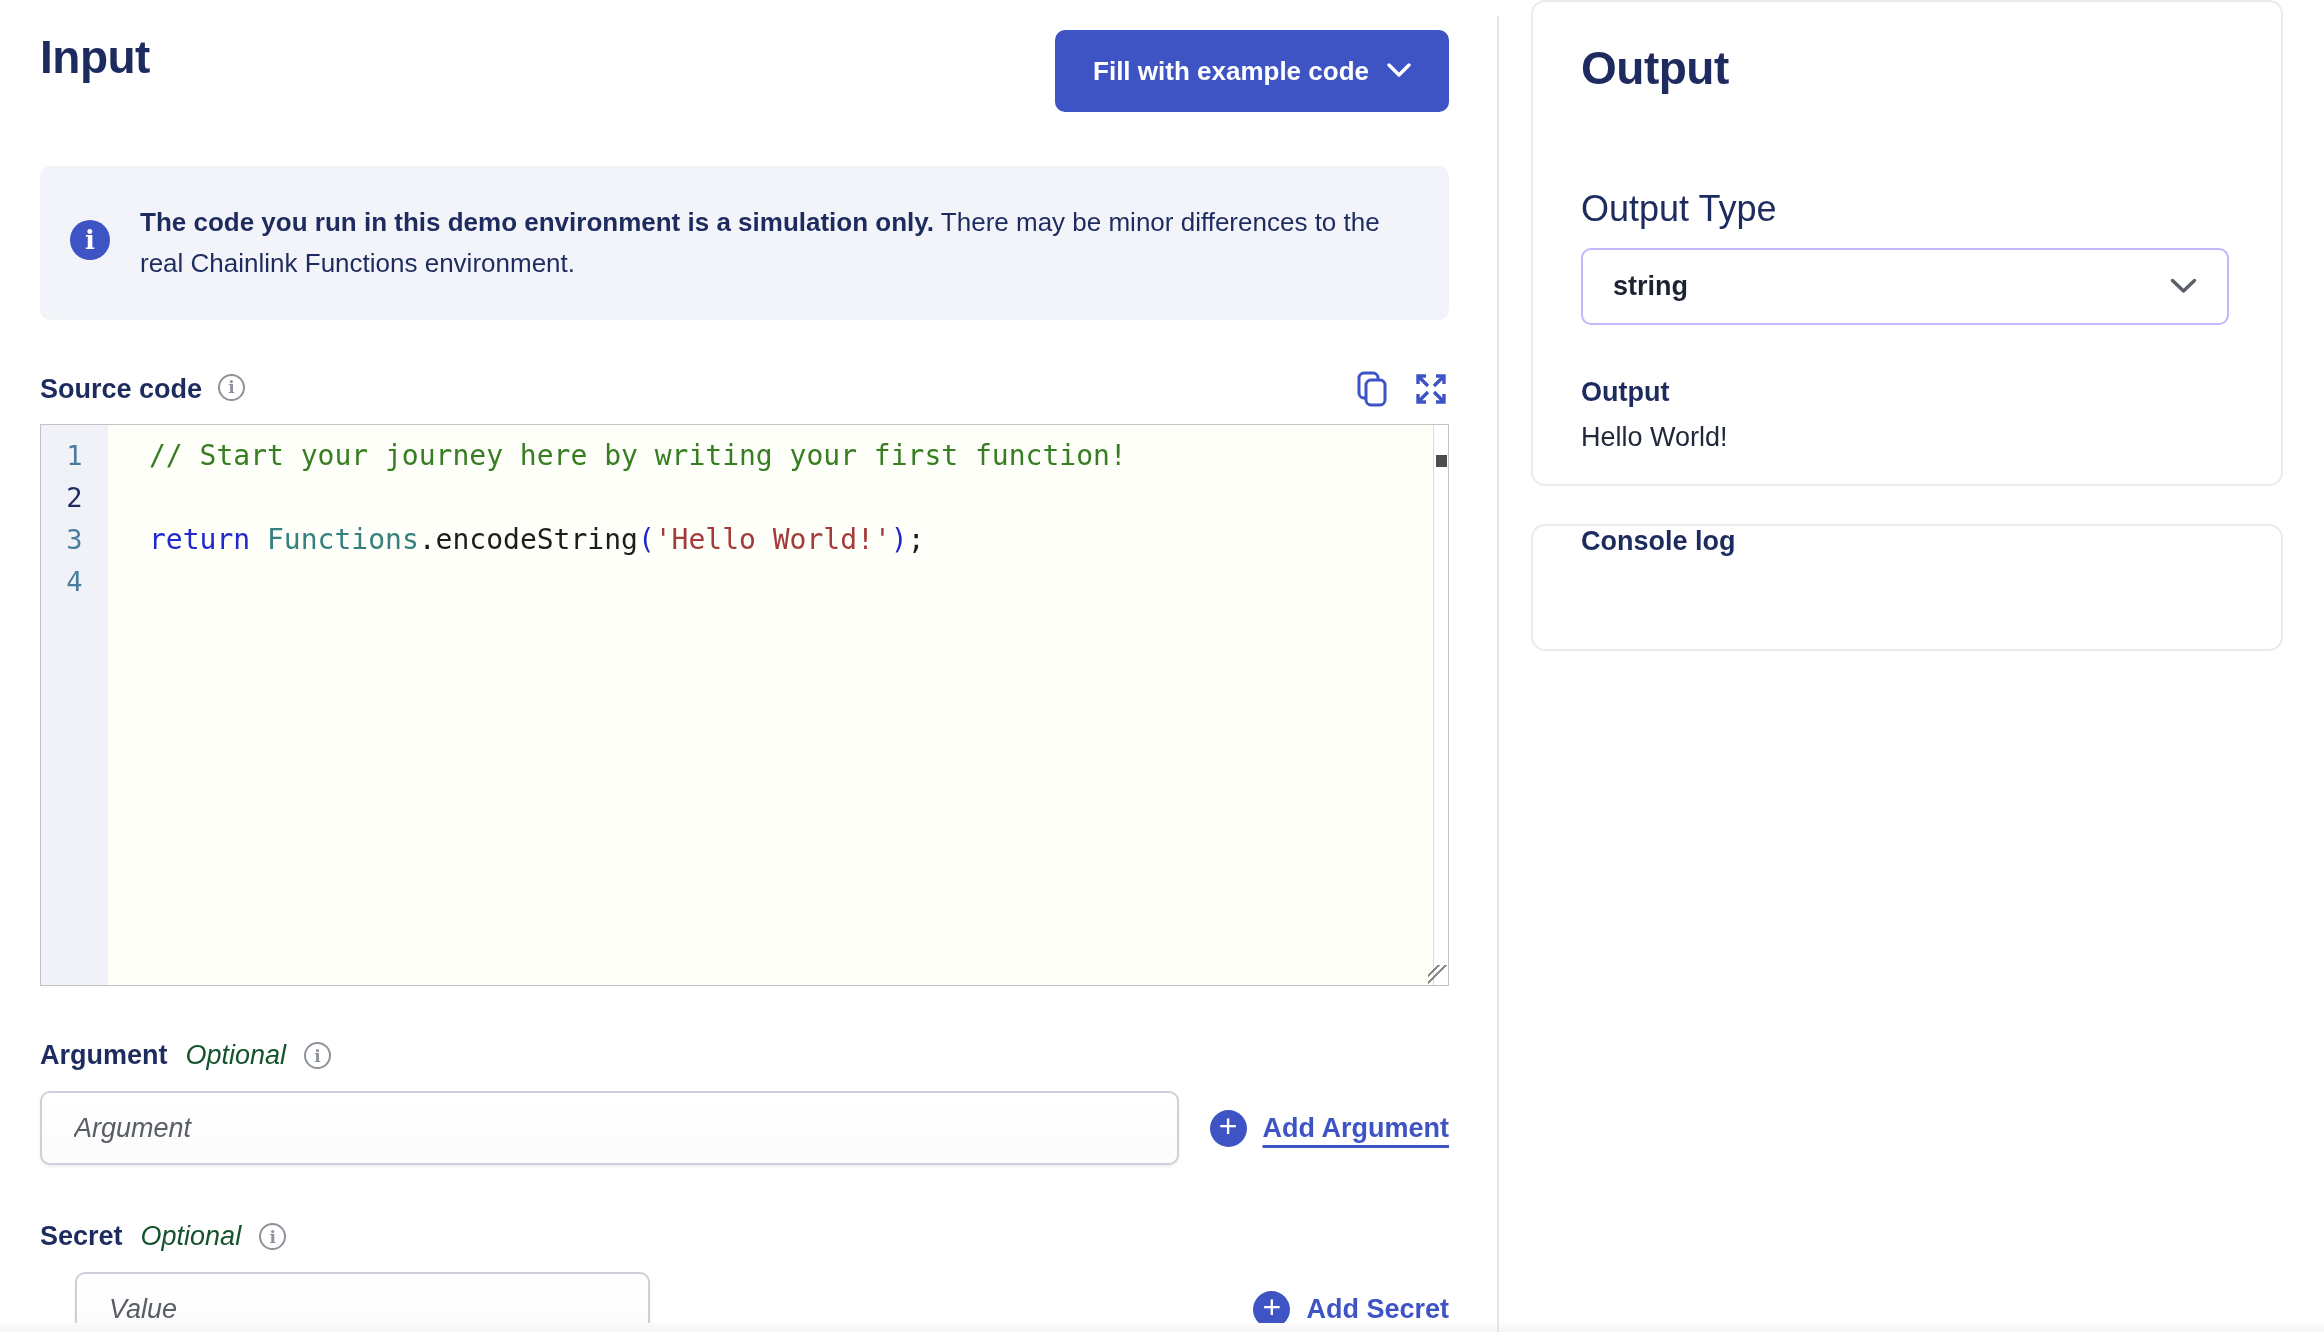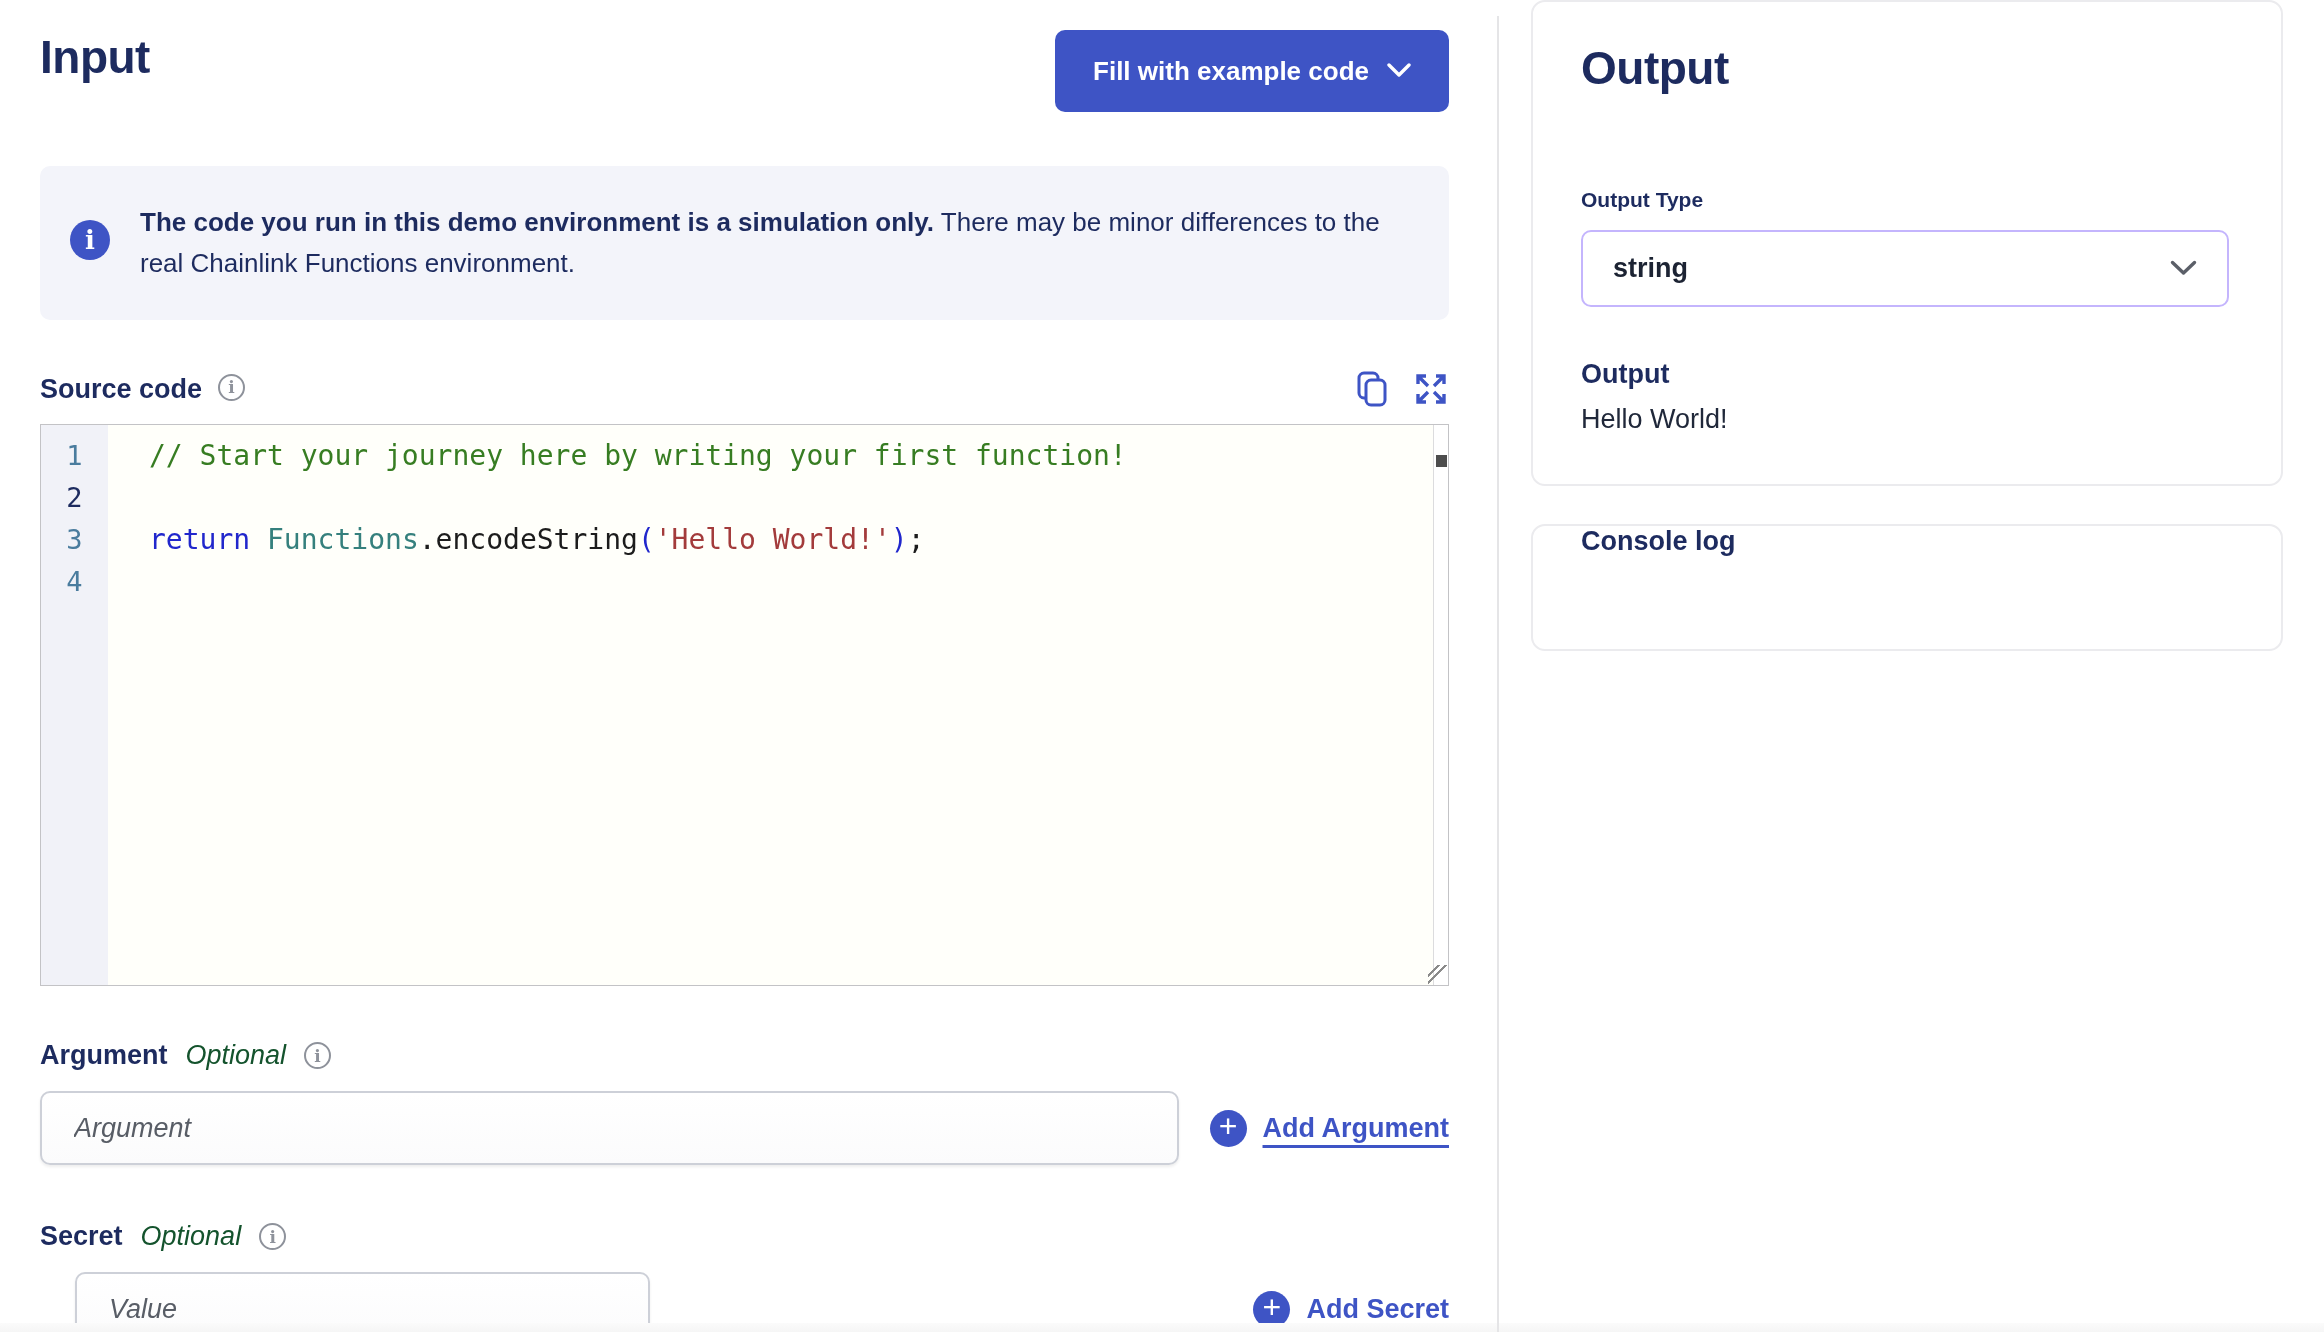--- a/index.html
+++ b/index.html
@@ -87,21 +87,21 @@
   
   .divider { position:absolute; left:1497px; top:0; width:2px; height:1332px; background:#E5E5E7; z-index:5; }
   .bottom-strip { position:absolute; left:0; top:1307px; width:2324px; height:25px;
                   background:linear-gradient(180deg,#FBFBFB,#ECECEC); }
 
   
   .right-col { position:absolute; left:1499px; top:0; width:825px; height:1307px; background:#fff; }
   .card { position:absolute; left:32px; width:752px; background:#fff;
           border:2px solid #EBEBEE; border-radius:14px; }
   .output-card { top:-16px; height:486px; padding:39px 48px 0 48px; }
-  .out-type-label { margin-top:92px; font-size:21px; font-weight:700; color:var(--heading-navy); }
+  .out-type-label { margin-top:92px; font-size:36px; font-weight:400; color:var(--heading-navy); }
   .select { margin-top:18px; width:648px; height:77px; border:2px solid #c4b5fd; border-radius:10px;
             display:flex; align-items:center; justify-content:space-between; padding:0 30px;
             background:#fff; cursor:pointer; }
   .select-value { font-size:27px; font-weight:700; color:#1C2333; }
   .out-label { margin-top:52px; font-size:27px; font-weight:700; color:var(--heading-navy); }
   .out-value { margin-top:14px; font-size:27px; color:var(--value-dark); }
   .console-card { top:508px; height:127px; display:flex; align-items:flex-start; padding-left:48px; }
   .console-title { font-size:27px; font-weight:700; color:var(--heading-navy); }
 </style>
 </head>

